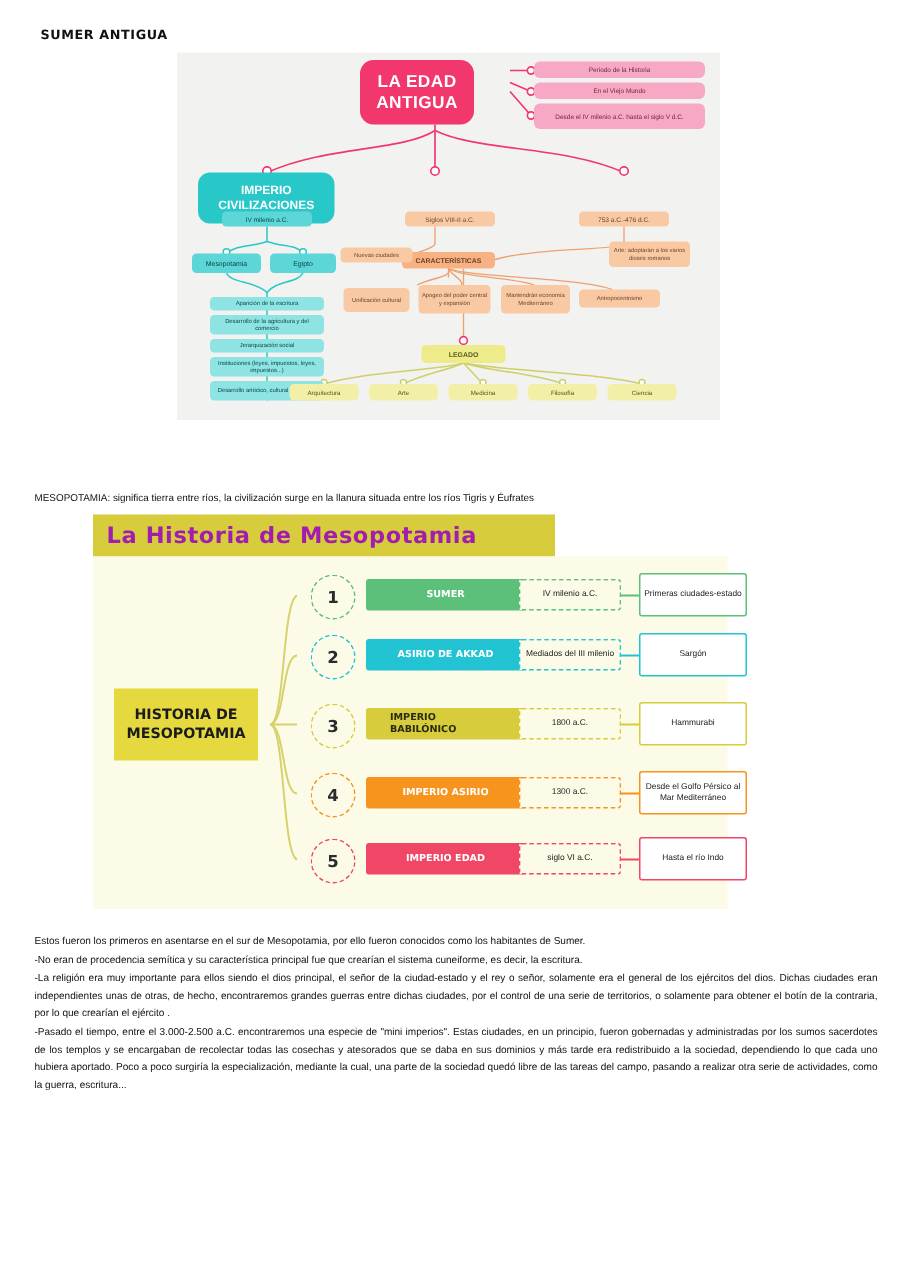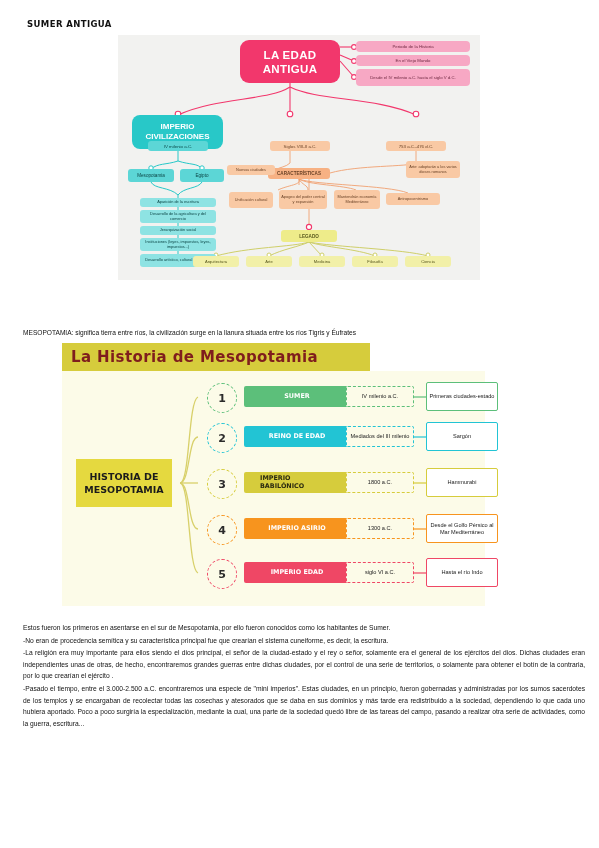--- a/index.html
+++ b/index.html
@@ -24,21 +24,21 @@
   
   #mindmap{
     position:absolute;left:118px;top:35px;width:362px;height:245px;
     background:#f2f2f0;
   }
   #mindmap svg.links{position:absolute;left:0;top:0;width:362px;height:245px;}
   .node{position:absolute;box-sizing:border-box;display:flex;
         align-items:center;justify-content:center;text-align:center;}
 
   .n-root{
-    left:122px;top:5px;width:100px;height:43px;border-radius:9px;
+    left:122px;top:5px;width:76px;height:43px;border-radius:9px;
     background:#f2376c;color:#fff;font-weight:bold;font-size:11.5px;
     line-height:14px;letter-spacing:.3px;
   }
   .pinkbox{
     background:#f7a8c4;color:#6d2840;border-radius:4px;font-size:4.3px;
     line-height:6px;padding:2px 3px;
   }
   .n-p1{left:238px;top:6px;width:114px;height:11px;}
   .n-p2{left:238px;top:20px;width:114px;height:11px;}
   .n-p3{left:238px;top:34px;width:114px;height:17px;}
@@ -105,21 +105,21 @@
   
   #timeline{
     position:absolute;left:38px;top:343px;width:447px;height:263px;
   }
   #tl-banner{
     position:absolute;left:24px;top:0;width:308px;height:28px;
     background:#d6cc3c;display:flex;align-items:center;
   }
   #tl-banner span{
     font-family:"DejaVu Sans",sans-serif;font-weight:bold;
-    font-size:15px;letter-spacing:.4px;color:#7f1d1d;padding-left:9px;
+    font-size:15px;letter-spacing:.4px;color:#a21caf;padding-left:9px;
   }
   #tl-body{
     position:absolute;left:24px;top:28px;width:423px;height:235px;
     background:#fcfbe8;
   }
   #tl-body svg.links{position:absolute;left:0;top:0;width:423px;height:235px;}
 
   .tl-hist{
     position:absolute;left:14px;top:88px;width:96px;height:48px;
     background:#e5d93f;display:flex;align-items:center;justify-content:center;
@@ -354,21 +354,21 @@
 
       <div class="row" style="top:6px">
         <div class="num" style="border-color:#5cbf7a">1</div>
         <div class="era" style="background:#5cbf7a;color:#fff">SUMER</div>
         <div class="date" style="border:1px dashed #5cbf7a">IV milenio a.C.</div>
         <div class="res" style="border:1px solid #5cbf7a">Primeras ciudades-estado</div>
       </div>
 
       <div class="row" style="top:46px">
         <div class="num" style="border-color:#22c4d4">2</div>
-        <div class="era" style="background:#22c4d4;color:#fff">REINO DE EDAD</div>
+        <div class="era" style="background:#22c4d4;color:#fff">ASIRIO DE AKKAD</div>
         <div class="date" style="border:1px dashed #22c4d4">Mediados del III milenio</div>
         <div class="res" style="border:1px solid #22c4d4">Sargón</div>
       </div>
 
       <div class="row" style="top:92px">
         <div class="num" style="border-color:#d6cc3c">3</div>
         <div class="era" style="background:#d6cc3c;color:#2b2b10">IMPERIO BABILÓNICO</div>
         <div class="date" style="border:1px dashed #d6cc3c">1800 a.C.</div>
         <div class="res" style="border:1px solid #d6cc3c">Hammurabi</div>
       </div>

